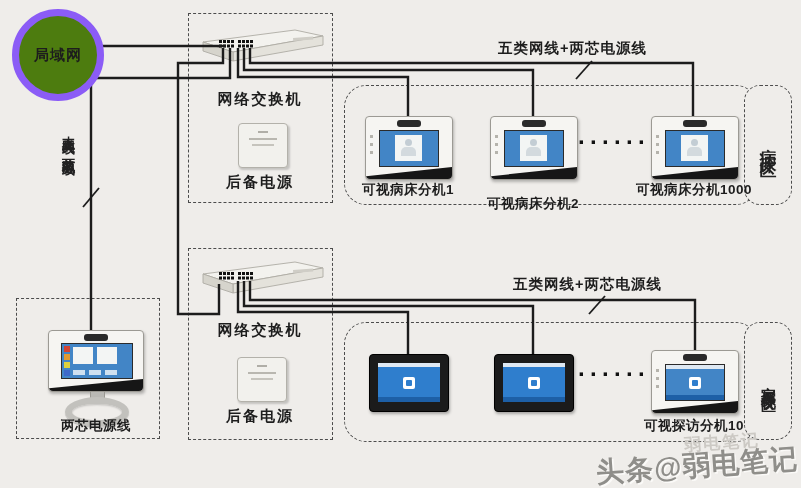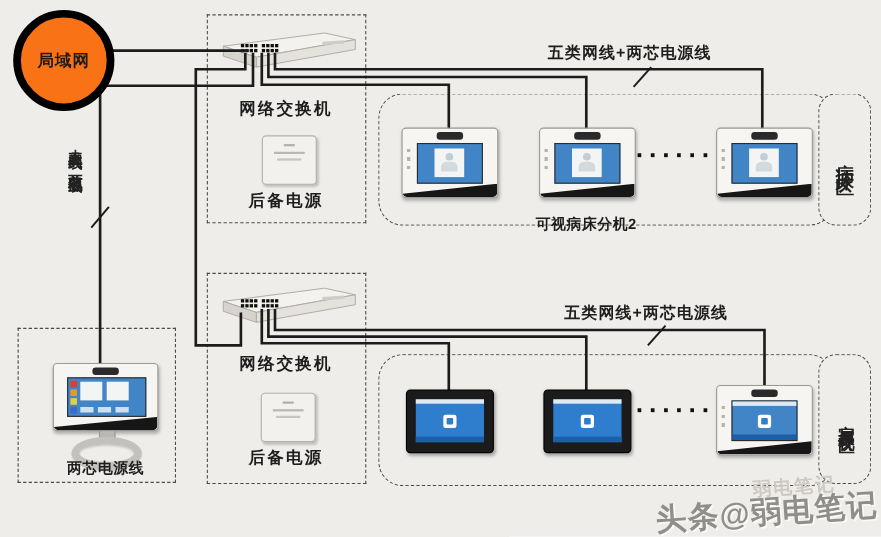--- a/index.html
+++ b/index.html
@@ -32,21 +32,21 @@
   .backup .dot{position:absolute;top:7px;left:50%;width:10px;height:2px;margin-left:-5px;background:#b0aea7;}
   
   .lbl{position:absolute;font-weight:bold;text-align:center;z-index:9;white-space:nowrap;}
   .dev-lbl{font-size:13.5px;letter-spacing:.5px;}
   .box-lbl{font-size:15px;letter-spacing:2px;}
   .cable-lbl{font-size:14.5px;letter-spacing:1px;}
   .dots{position:absolute;font-weight:bold;font-size:24px;letter-spacing:4px;color:#111;z-index:8;}
   
   .lan{
     position:absolute;left:12px;top:9px;width:78px;height:78px;border-radius:50%;
-    border:7px solid #000000;background:#f97316;z-index:6;
+    border:7px solid #8b5cf6;background:#4d7c0f;z-index:6;
     display:flex;align-items:center;justify-content:center;
     font-weight:bold;font-size:15px;letter-spacing:1px;
   }
   
   .dev{position:absolute;z-index:8;}
   .dev-bed{
     width:86px;height:62px;background:#f6f5f2;border:1px solid #9c9a94;border-radius:4px;
     box-shadow:1px 2px 3px rgba(0,0,0,.25);
   }
   .cam{position:absolute;top:3px;left:50%;transform:translateX(-50%);width:24px;height:7px;background:#2a2a2a;border-radius:3px;}
@@ -242,21 +242,23 @@
         <div class="photo">
           <div class="p-head"></div>
           <div class="p-body"></div>
         </div>
       </div>
     <div class="sidebtns"></div>
       <div class="swoosh"></div>
   </div>
   <div class="dots" style="left:578px;top:128px;">······</div>
 
+  <div class="lbl dev-lbl" style="left:338px;top:181px;width:140px;">可视病床分机1</div>
   <div class="lbl dev-lbl" style="left:463px;top:181px;width:140px;margin-top:14px;">可视病床分机2</div>
+  <div class="lbl dev-lbl" style="left:614px;top:181px;width:160px;">可视病床分机1000</div>
 
   <div class="dev dev-tab" style="left:369px;top:354px;">
     <div class="tab-scr">
         <span class="ui-top"></span>
         <span class="ui-logo"></span>
         <span class="ui-bot"></span>
       </div>
   </div>
   <div class="dev dev-tab" style="left:494px;top:354px;">
     <div class="tab-scr">
@@ -270,17 +272,18 @@
     <div class="scr">
         <span class="ui-top"></span>
         <span class="ui-logo"></span>
         <span class="ui-bot"></span>
       </div>
     <div class="sidebtns"></div>
       <div class="swoosh"></div>
   </div>
   <div class="dots" style="left:578px;top:360px;">······</div>
 
+  <div class="lbl dev-lbl" style="left:619px;top:417px;width:150px;">可视探访分机10</div>
 
   <div class="wm wm-ghost">弱电笔记</div>
   <div class="wm wm-main">头条@弱电笔记</div>
 
 </div>
 
 </body></html>

